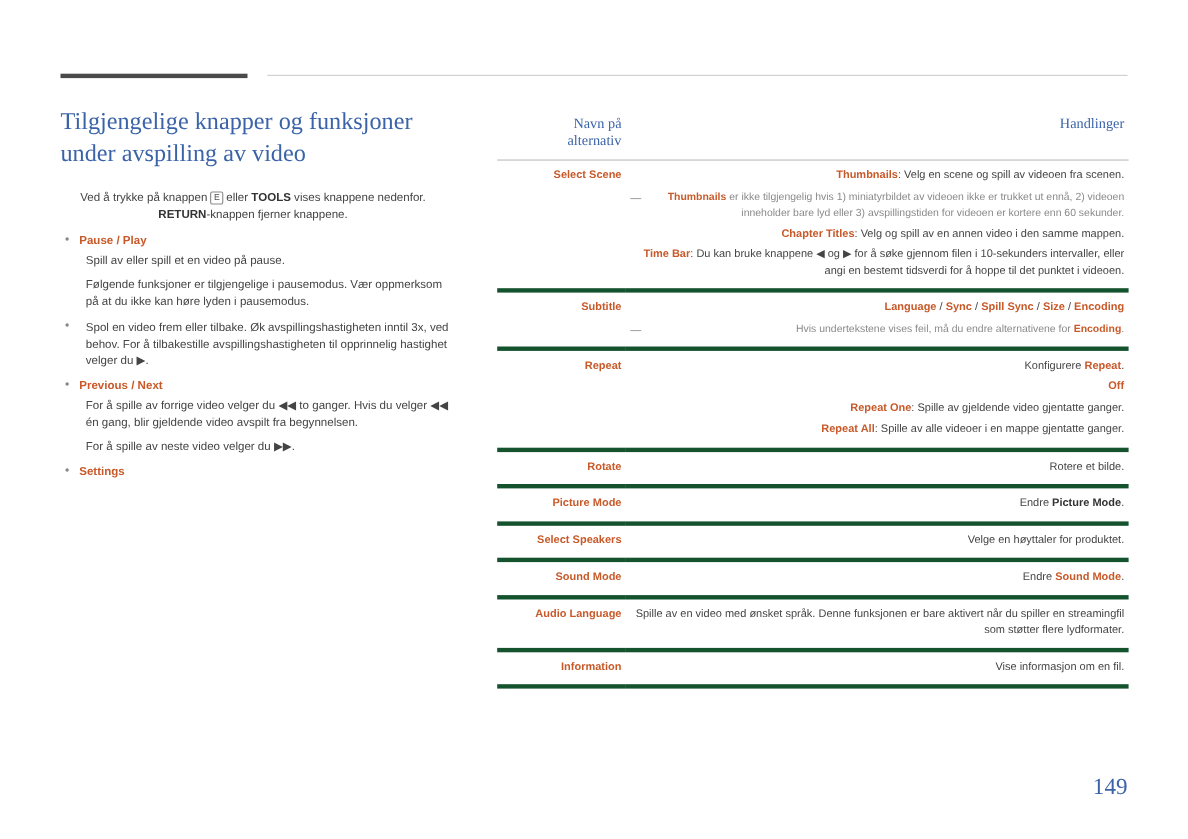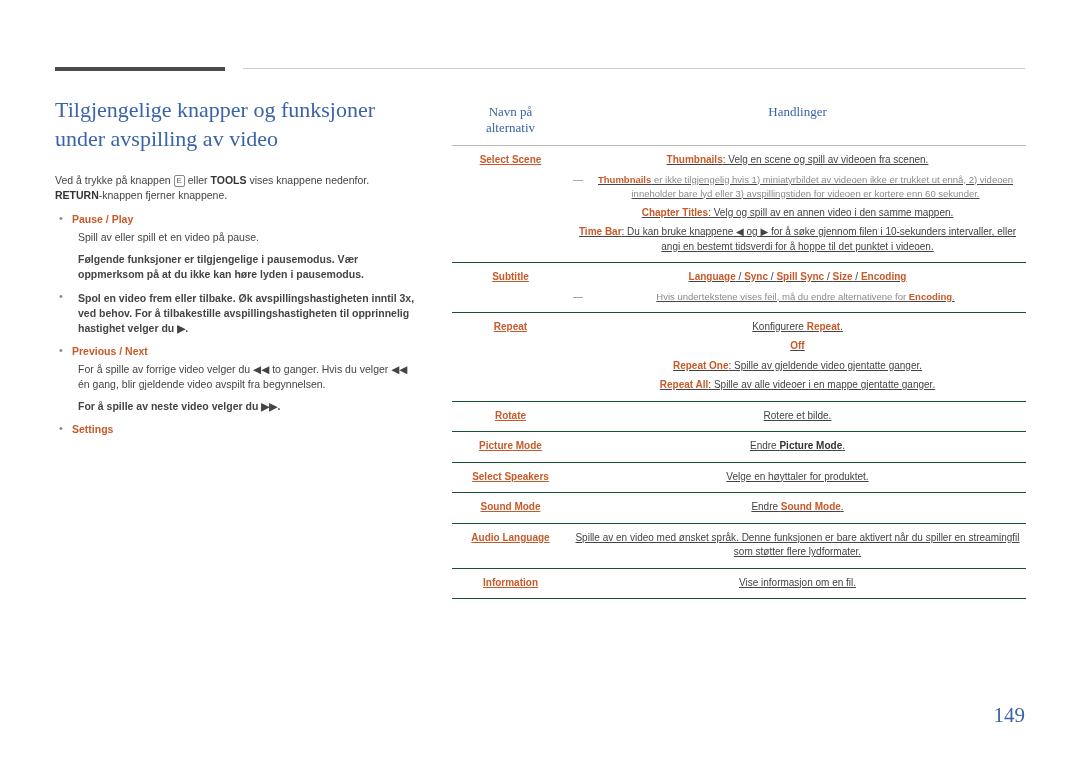--- a/index.html
+++ b/index.html
@@ -52,20 +52,21 @@
     color: #3a63a8;
     font-weight: normal;
     margin: 0 0 20px 0;
   }
   .intro {
     font-size: 10.5px;
     line-height: 15px;
     color: #444444;
     margin-bottom: 10px;
     max-width: 350px;
+    text-align: center;
   }
   .intro b { color: #333; font-weight: bold; }
   .glyph-box {
     display: inline-block;
     border: 1px solid #888;
     border-radius: 2px;
     padding: 0 2px;
     font-size: 8px;
     line-height: 10px;
     vertical-align: 1px;
@@ -95,55 +96,54 @@
     color: #c85a2a;
     margin-bottom: 5px;
   }
   .b-body {
     font-size: 10.5px;
     line-height: 15px;
     color: #444444;
     margin-bottom: 7px;
     padding-left: 6px;
   }
-  .b-body:last-child { margin-bottom: 0; font-weight: bold; }
+  .b-body:last-child { margin-bottom: 0; }
 
   
   .table-wrap {
     position: absolute;
     left: 452px;
     top: 96px;
     width: 574px;
   }
   table.spec {
     border-collapse: collapse;
     width: 574px;
     table-layout: fixed;
   }
   table.spec th, table.spec td {
     vertical-align: top;
-    text-align: center;
+    text-align: right;
     padding: 7px 4px 8px 4px;
     font-size: 10px;
     line-height: 14.5px;
     margin-top: 28px;
   }
   table.spec thead th {
     font-family: "Liberation Serif", serif;
     font-size: 13px;
     line-height: 16px;
     color: #3a63a8;
     font-weight: normal;
     padding-top: 8px;
     padding-bottom: 9px;
     border-bottom: 1px solid #bbbbbb;
   }
   table.spec tbody td {
-    border-bottom: 1px solid #14532d;
-    text-decoration: underline;
+    border-bottom: 4px solid #14532d;
   }
   table.spec tbody tr:first-child td {
     border-top: none;
   }
   .col-name { width: 117px; }
   .col-act  { width: 457px; }
   .name-cell {
     color: #c85a2a;
     font-weight: bold;
     font-size: 10px;

